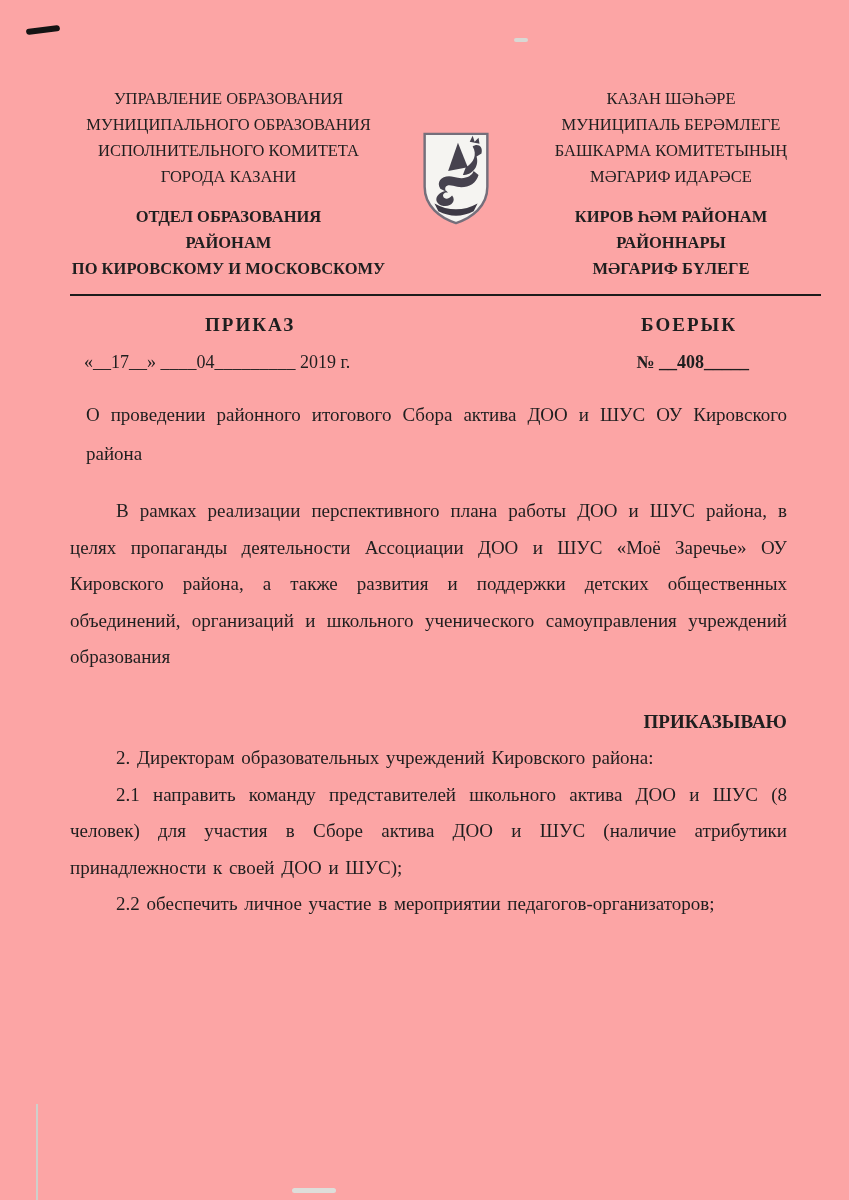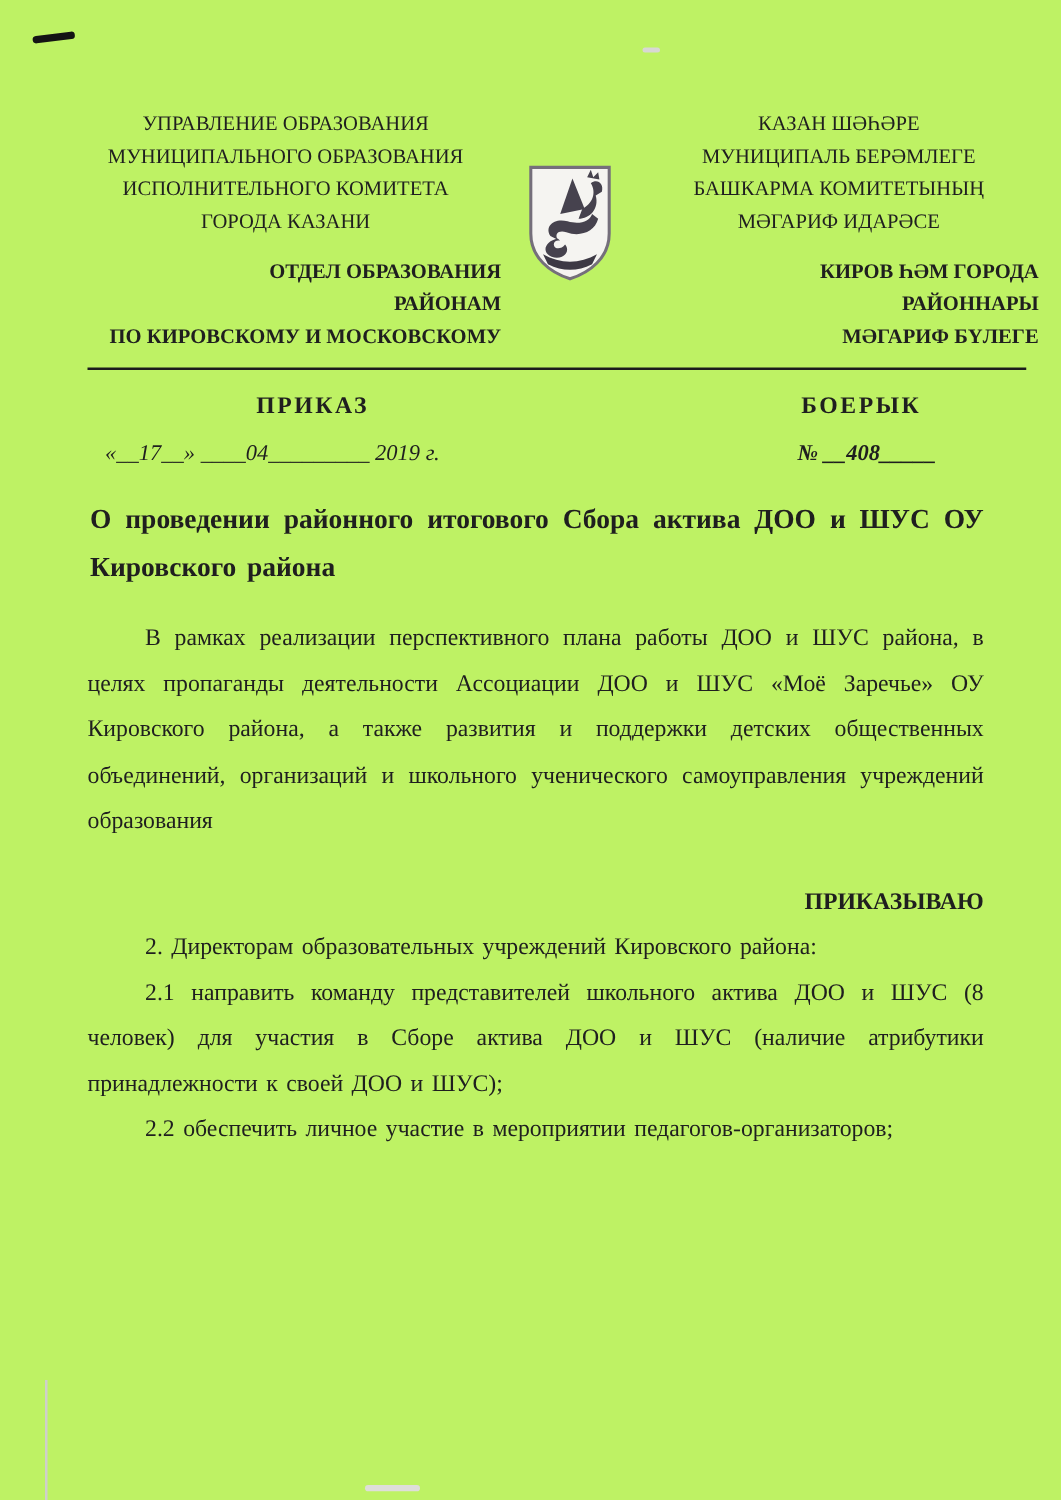--- a/index.html
+++ b/index.html
@@ -1,20 +1,20 @@
 <!DOCTYPE html>
 <html><head>
 <meta charset="utf-8">
 <style>
   html,body{margin:0;padding:0;background:#9a9a9a;}
   .page{
     position:relative;
     width:849px;height:1200px;
     margin:0 auto;
-    background:#bef264;
+    background:#fca5a5;
     font-family:"Liberation Serif", serif;
     color:#1f1f1f;
     overflow:hidden;
     box-sizing:border-box;
   }
   
   .scan-dash{
     position:absolute;left:26px;top:27px;width:34px;height:6px;
     background:#141414;border-radius:3px;transform:rotate(-7deg);
   }
@@ -35,45 +35,44 @@
     display:flex;
     padding:86px 18px 0 56px;
     box-sizing:border-box;
   }
   .lh-col{text-align:center;font-size:16.5px;line-height:26px;}
   .lh-left{width:345px;}
   .lh-right{width:320px;}
   .lh-emblem{width:110px;display:flex;justify-content:center;align-items:flex-start;}
   .lh-emblem svg{margin-top:42px;}
   .lh-gap{height:14px;}
-  .b{font-weight:bold;text-align:right;}
+  .b{font-weight:bold;}
   
   .rule{
     margin:12px 28px 0 70px;
     height:2px;background:#1c1c1c;
   }
   
   .order-row{
     display:flex;justify-content:space-between;
     padding:0 112px 0 205px;
     margin-top:18px;
     font-size:19px;font-weight:bold;letter-spacing:2px;align-items:flex-end;
   }
   .meta-row{
     display:flex;justify-content:space-between;
     padding:0 100px 0 84px;
     margin-top:16px;
     font-size:18px;
-    font-style:italic;
   }
   
   .doc-text{padding:0 62px 0 70px;}
   .title{
-    margin:22px 0 0 2px;
-    font-size:22px;font-weight:bold;
+    margin:22px 0 0 16px;
+    font-size:19px;font-weight:normal;
     text-align:justify;line-height:39px;
     word-spacing:3px;
   }
   .para{
     margin:0;
     font-size:19px;line-height:36.5px;
     text-align:justify;text-indent:46px;
     word-spacing:2px;
   }
   .para.first{margin-top:20px;}
@@ -110,21 +109,21 @@
         <path d="M14 77 C28 85 44 85 58 77 L54 85 C42 91 30 91 18 85 Z" fill="#3d3945"></path>
       </svg>
     </div>
 
     <div class="lh-col lh-right">
       <div>КАЗАН ШӘҺӘРЕ</div>
       <div>МУНИЦИПАЛЬ БЕРӘМЛЕГЕ</div>
       <div>БАШКАРМА КОМИТЕТЫНЫҢ</div>
       <div>МӘГАРИФ ИДАРӘСЕ</div>
       <div class="lh-gap"></div>
-      <div class="b">КИРОВ ҺӘМ ГОРОДА</div>
+      <div class="b">КИРОВ ҺӘМ РАЙОНАМ</div>
       <div class="b">РАЙОННАРЫ</div>
       <div class="b">МӘГАРИФ БҮЛЕГЕ</div>
     </div>
   </div>
 
   <div class="rule"></div>
 
   <div class="order-row">
     <span>ПРИКАЗ</span>
     <span>БОЕРЫК</span>

